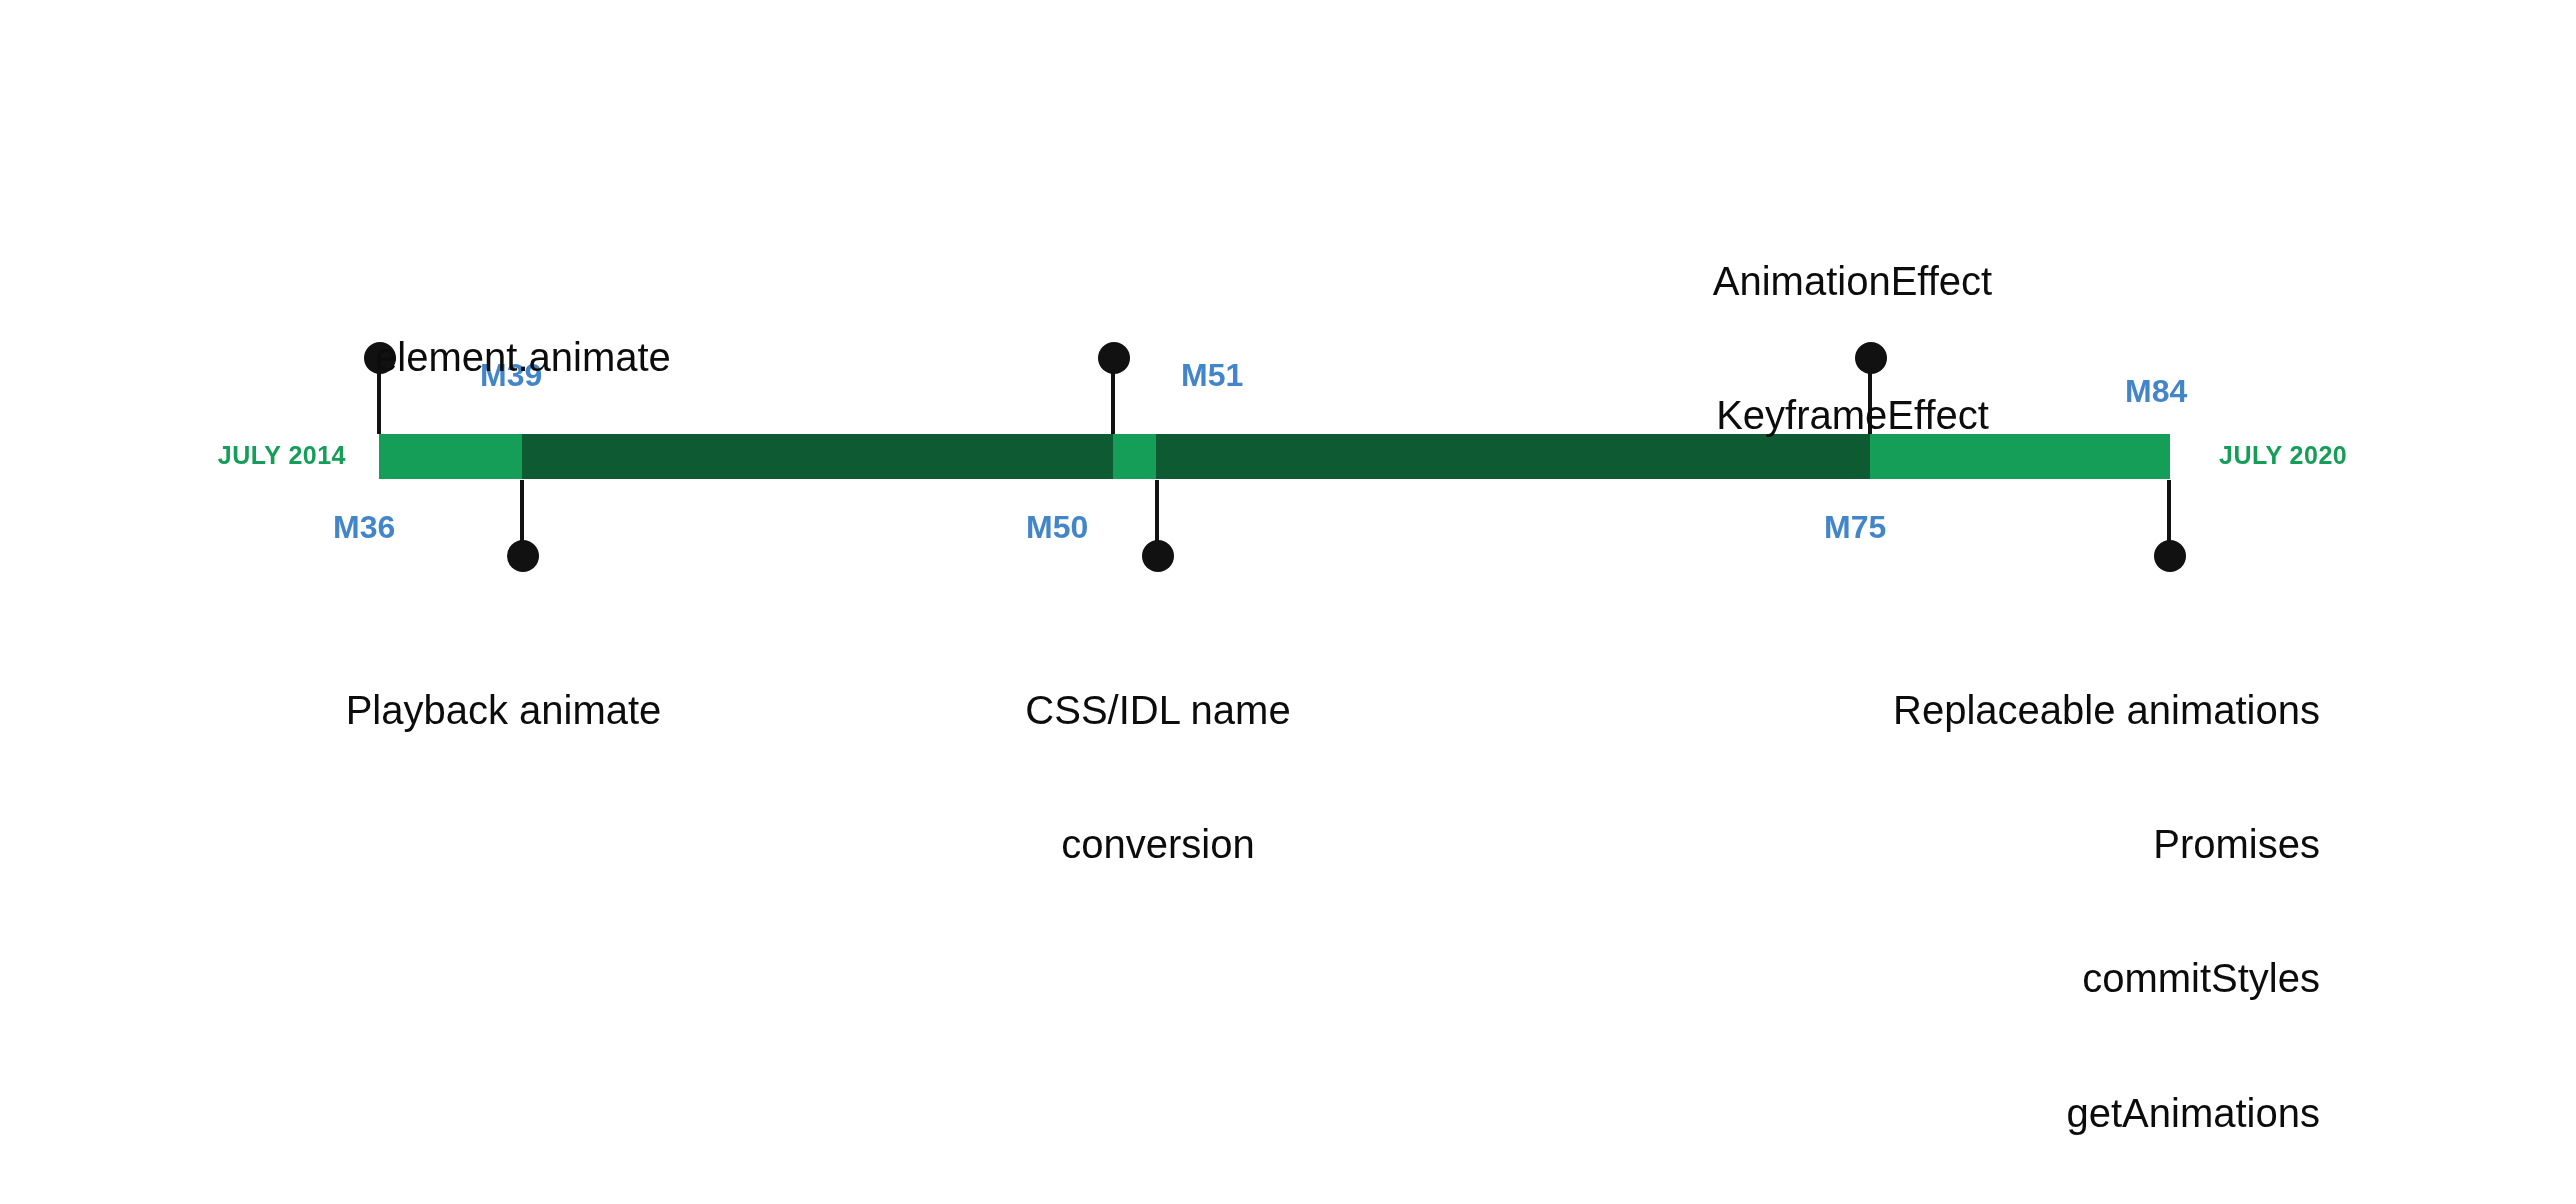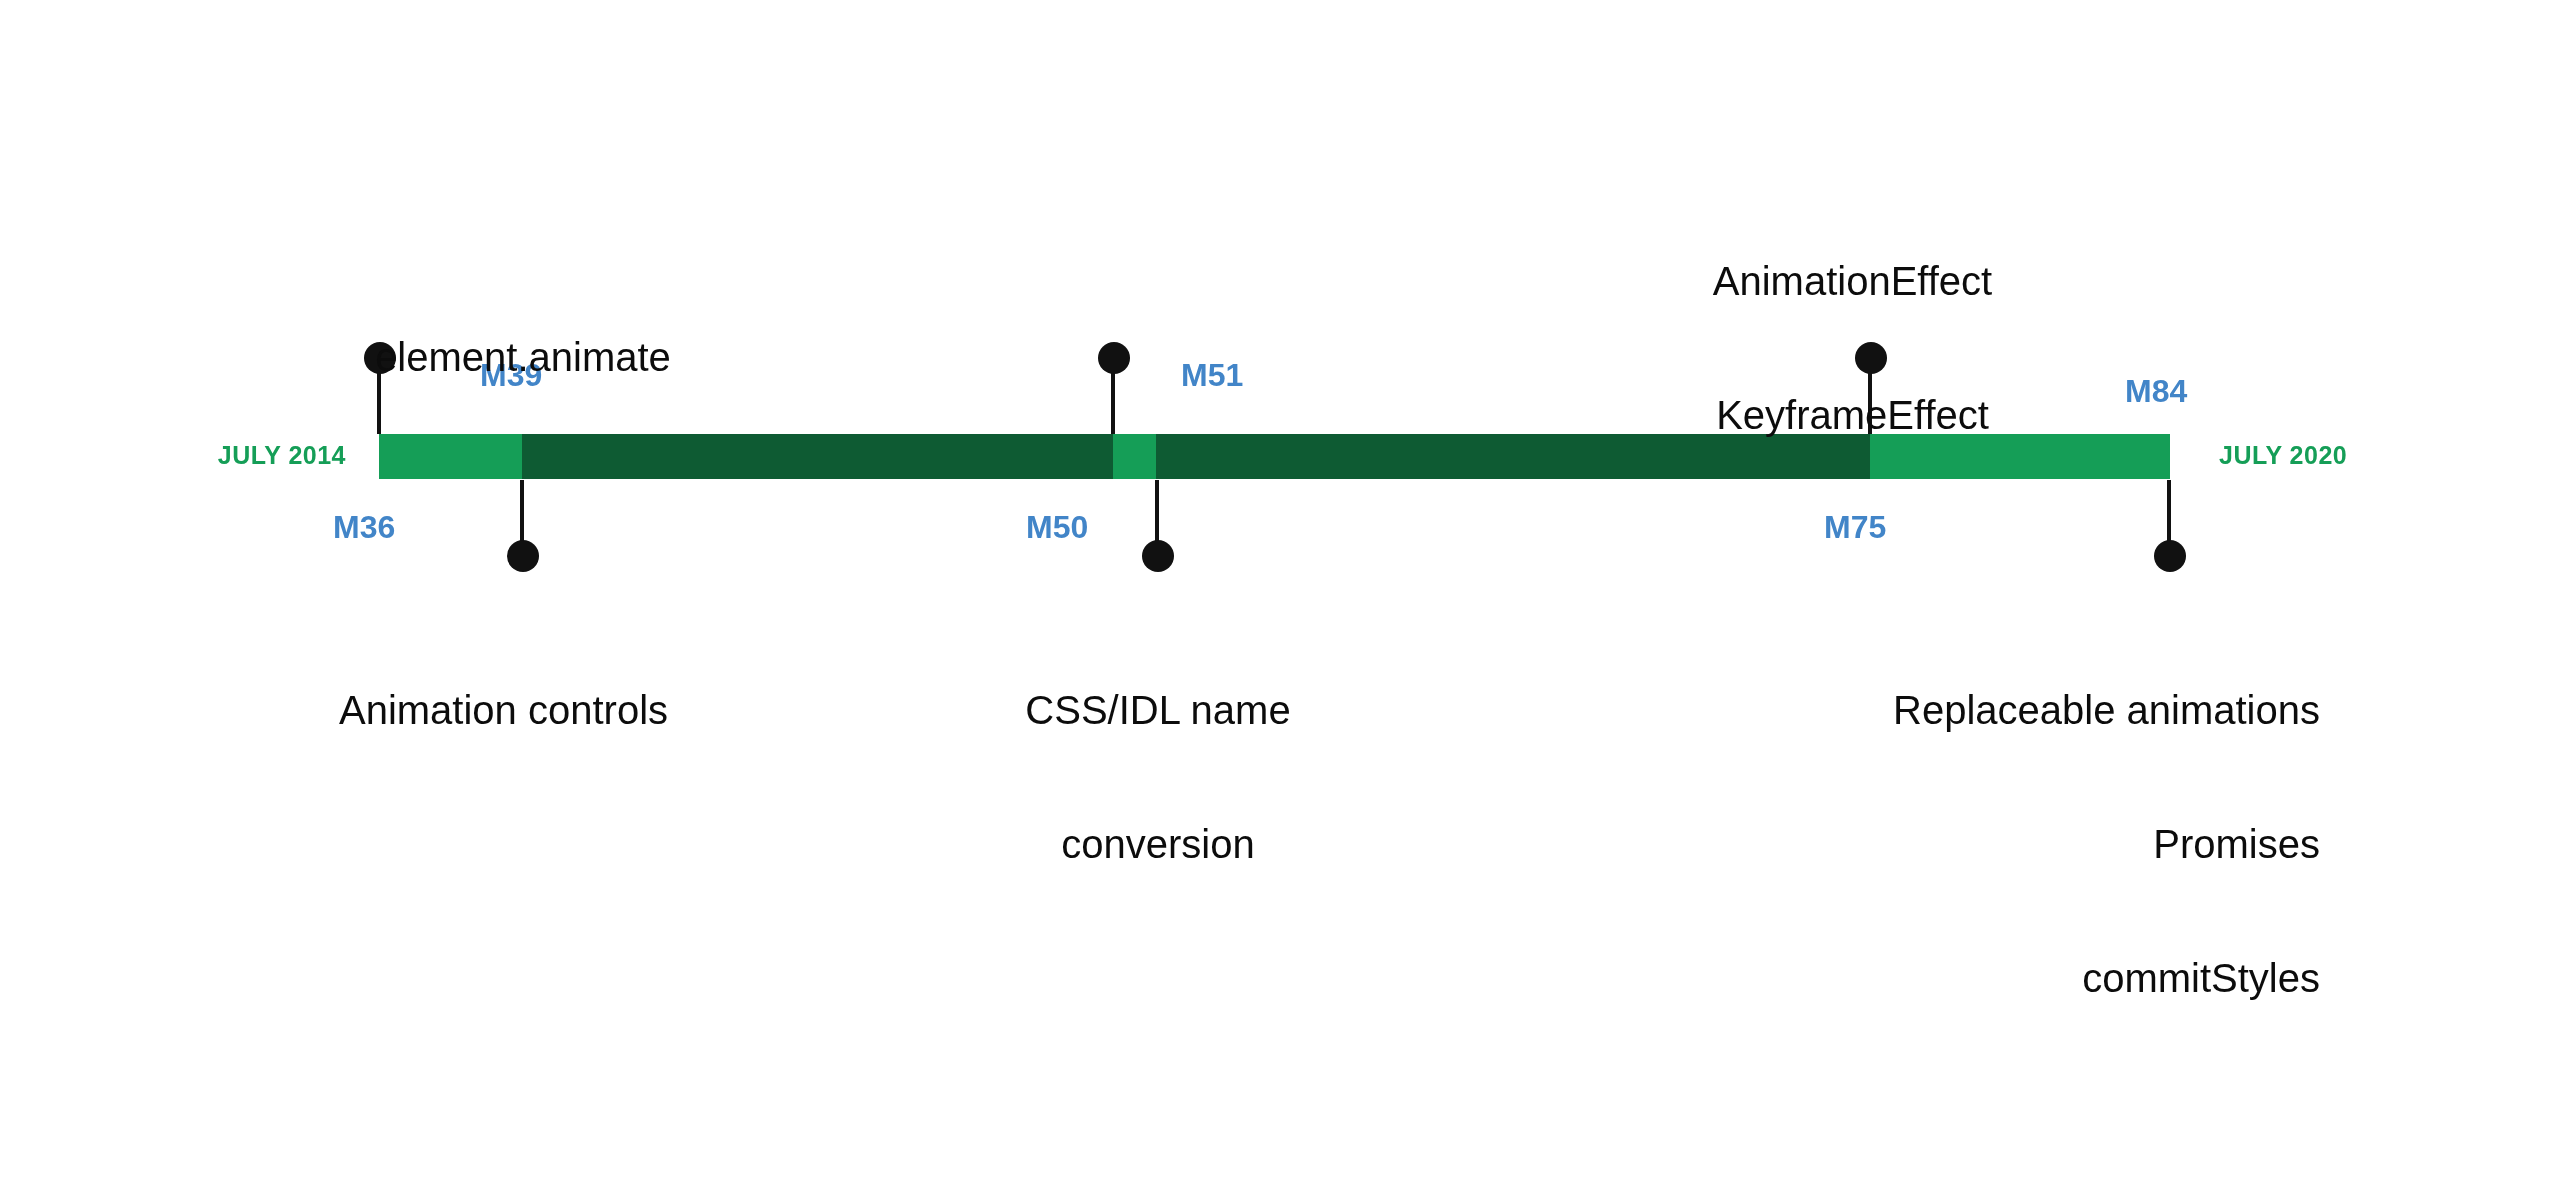--- a/index.html
+++ b/index.html
@@ -158,31 +158,32 @@
     <span class="ln">element.animate</span>
   </div>
 
 
   <div class="feature-label center" style="left:1322px; top:169px; width:1061px;">
     <span class="ln">AnimationEffect</span>
     <span class="ln">KeyframeEffect</span>
   </div>
 
   <div class="feature-label center" style="left:0px; top:598px; width:1007px;">
-    <span class="ln">Animation controls</span>
+    <span class="ln">Playback animate</span>
   </div>
 
   <div class="feature-label center" style="left:772px; top:598px; width:772px;text-align:center;">
     <span class="ln">CSS/IDL name</span>
     <span class="ln">conversion</span>
   </div>
 
   <div class="feature-label right" style="left:1061px; top:598px; width:1259px;">
     <span class="ln">Replaceable animations</span>
     <span class="ln">Promises</span>
     <span class="ln">commitStyles</span>
+    <span class="ln">getAnimations</span>
     
     
     
   </div>
 
 </div>
 
 
 </body></html>

